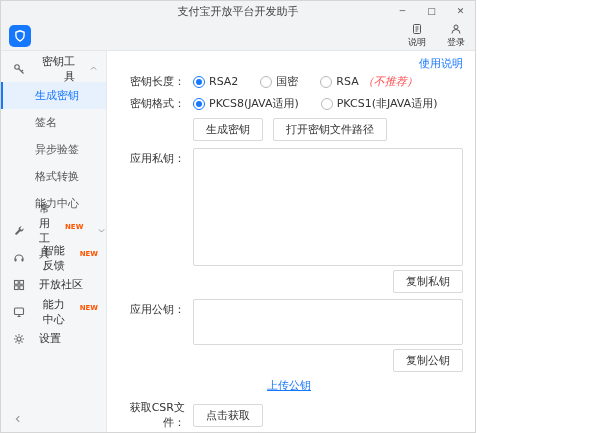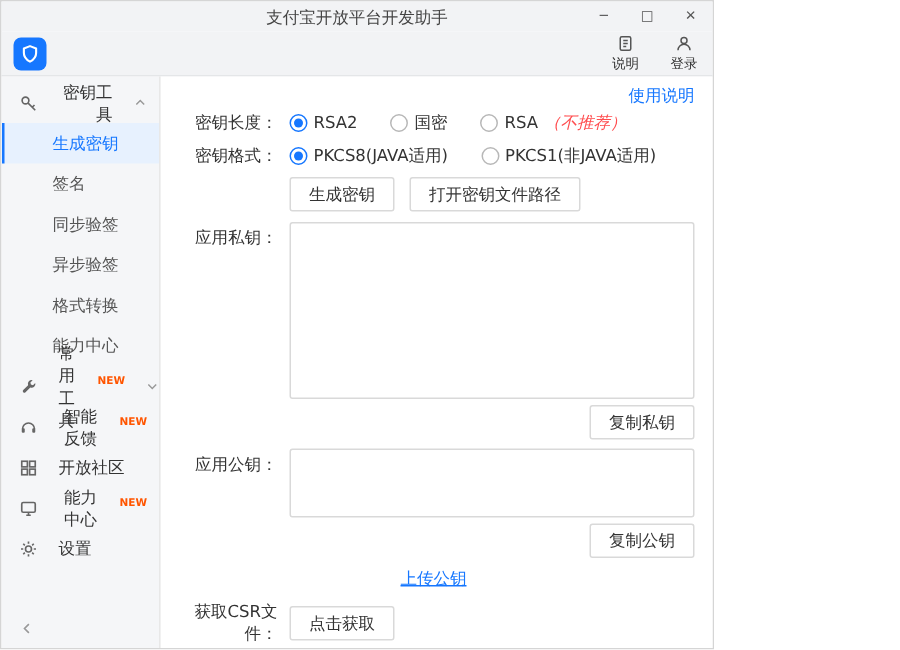--- a/index.html
+++ b/index.html
@@ -133,23 +133,20 @@
         </span>
       </div>
 
       <div class="side-child active">
         <span>生成密钥</span>
       </div>
       <div class="side-child">
         <span>签名</span>
       </div>
       <div class="side-child">
-        <span>同步验签</span>
-      </div>
-      <div class="side-child">
         <span>异步验签</span>
       </div>
       <div class="side-child">
         <span>格式转换</span>
       </div>
       <div class="side-child">
         <span>能力中心</span>
       </div>
 
       <div class="side-group">

